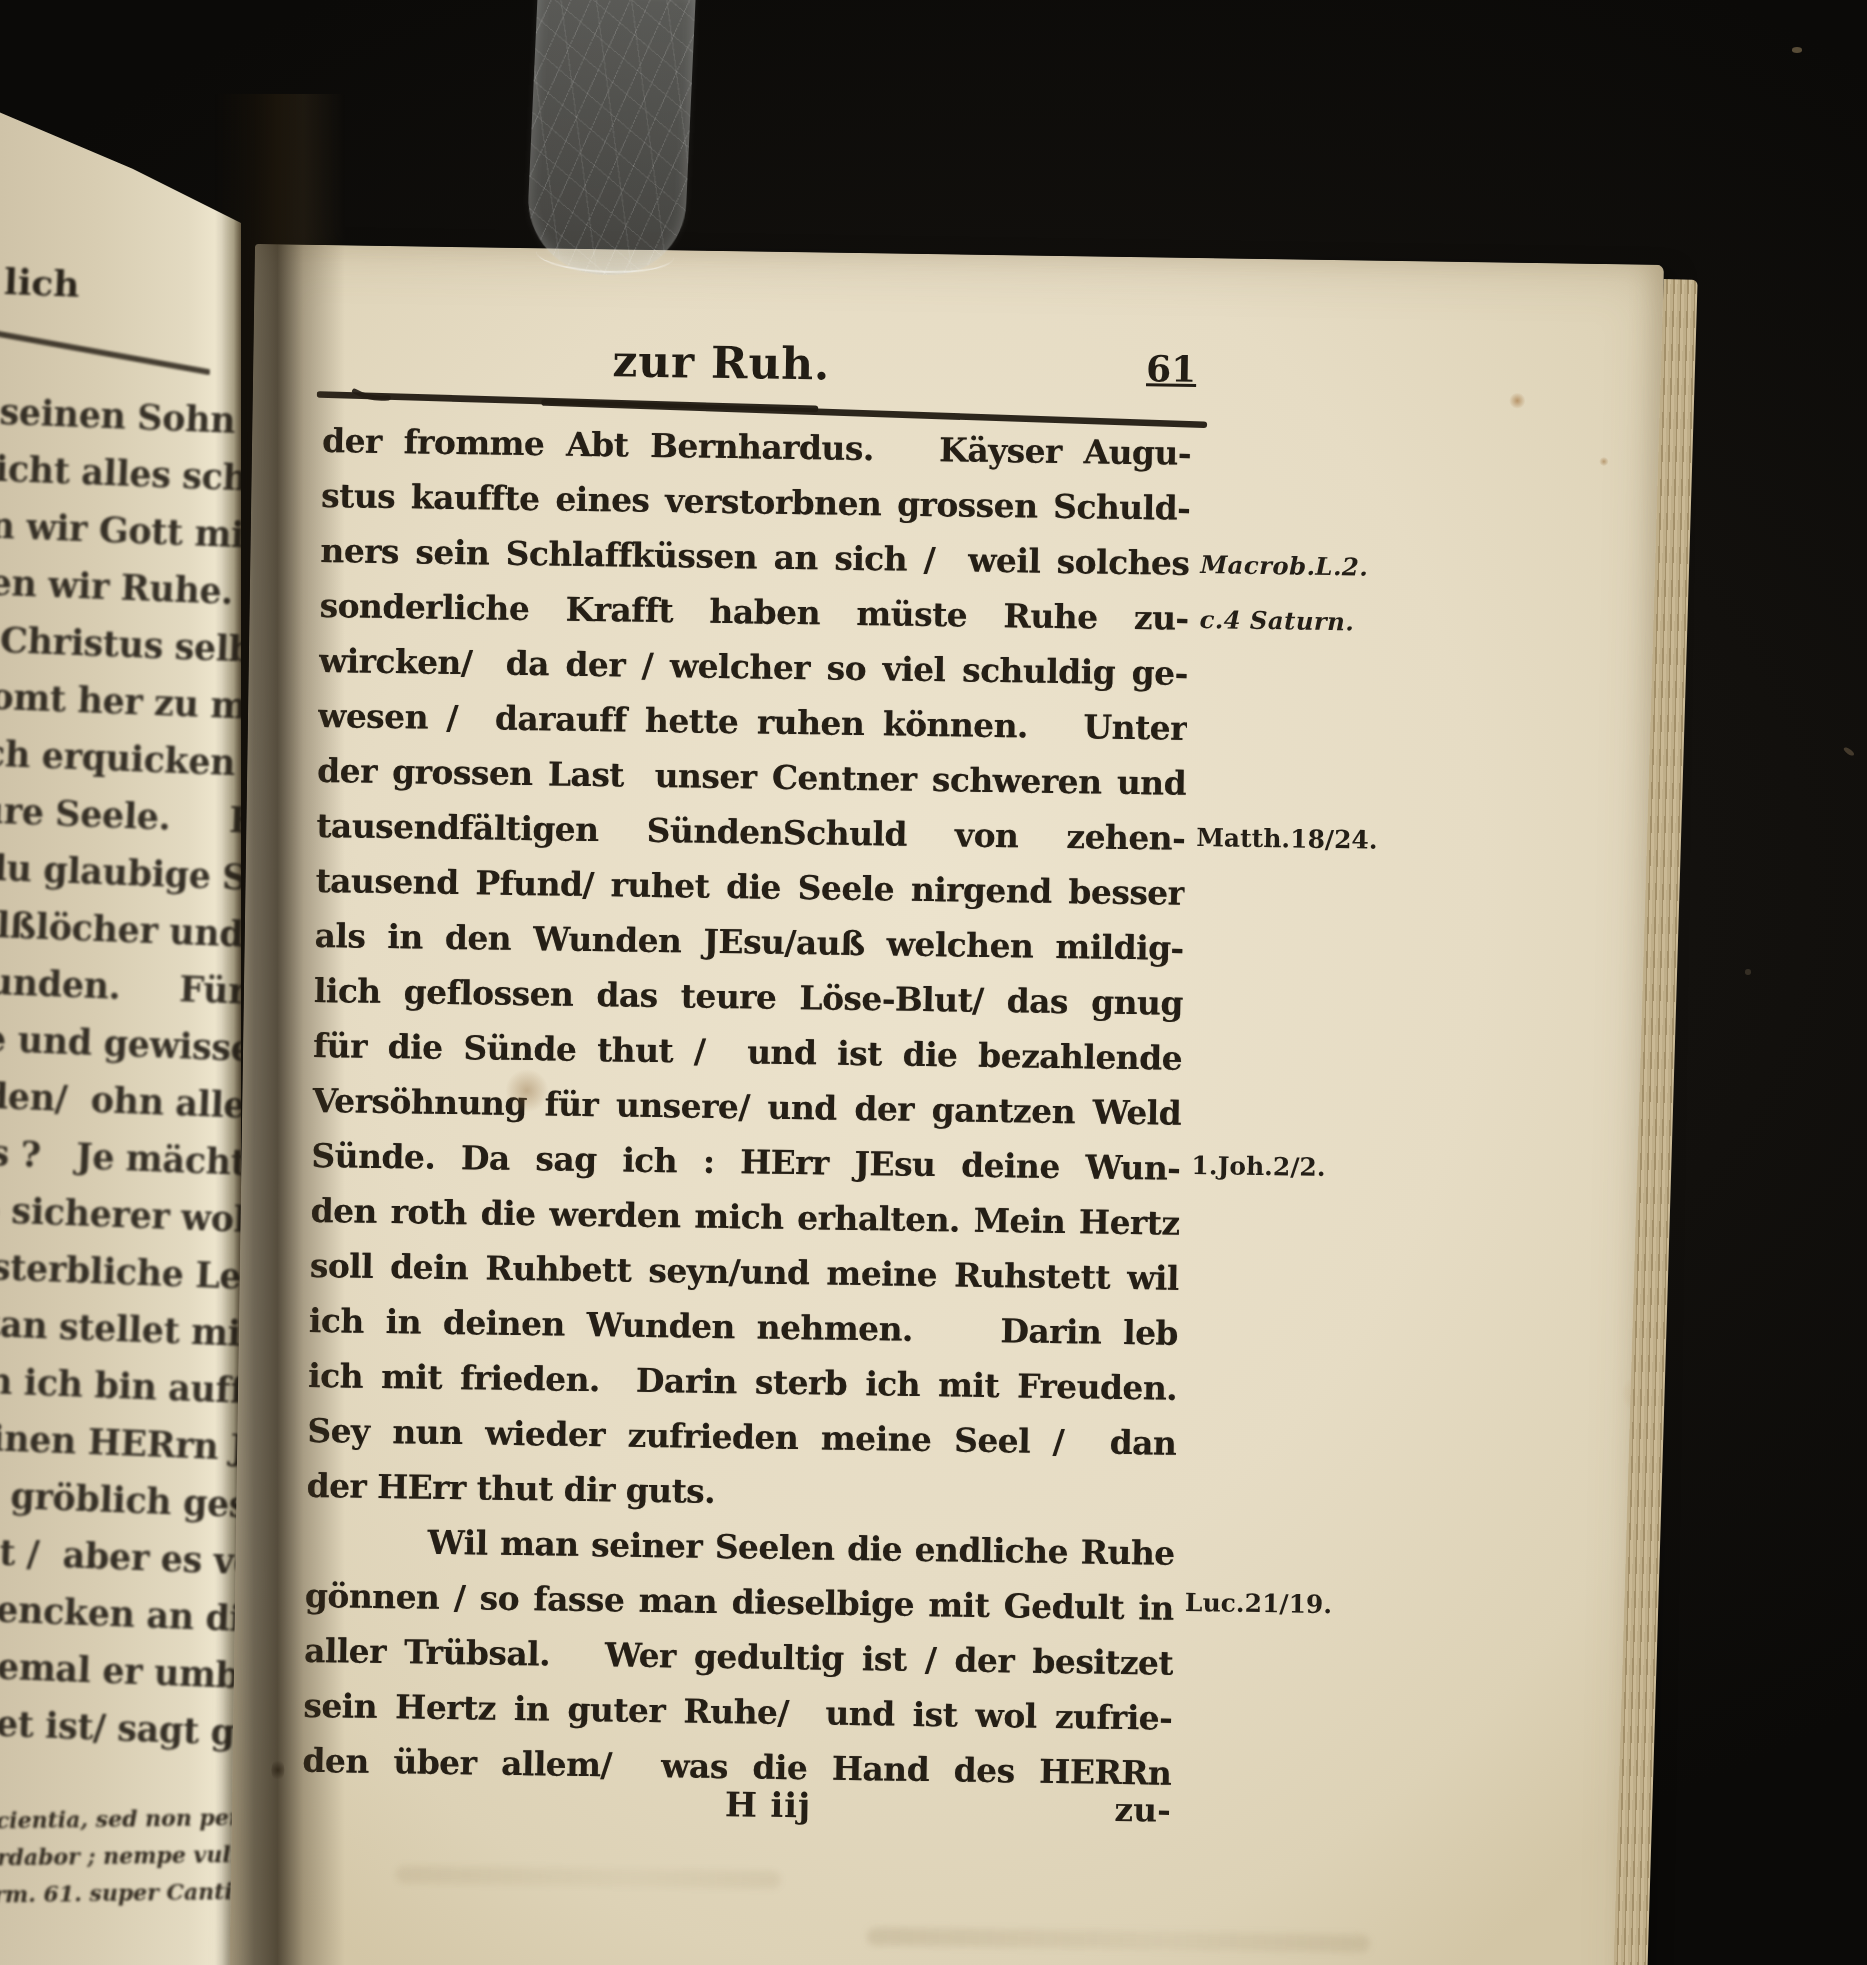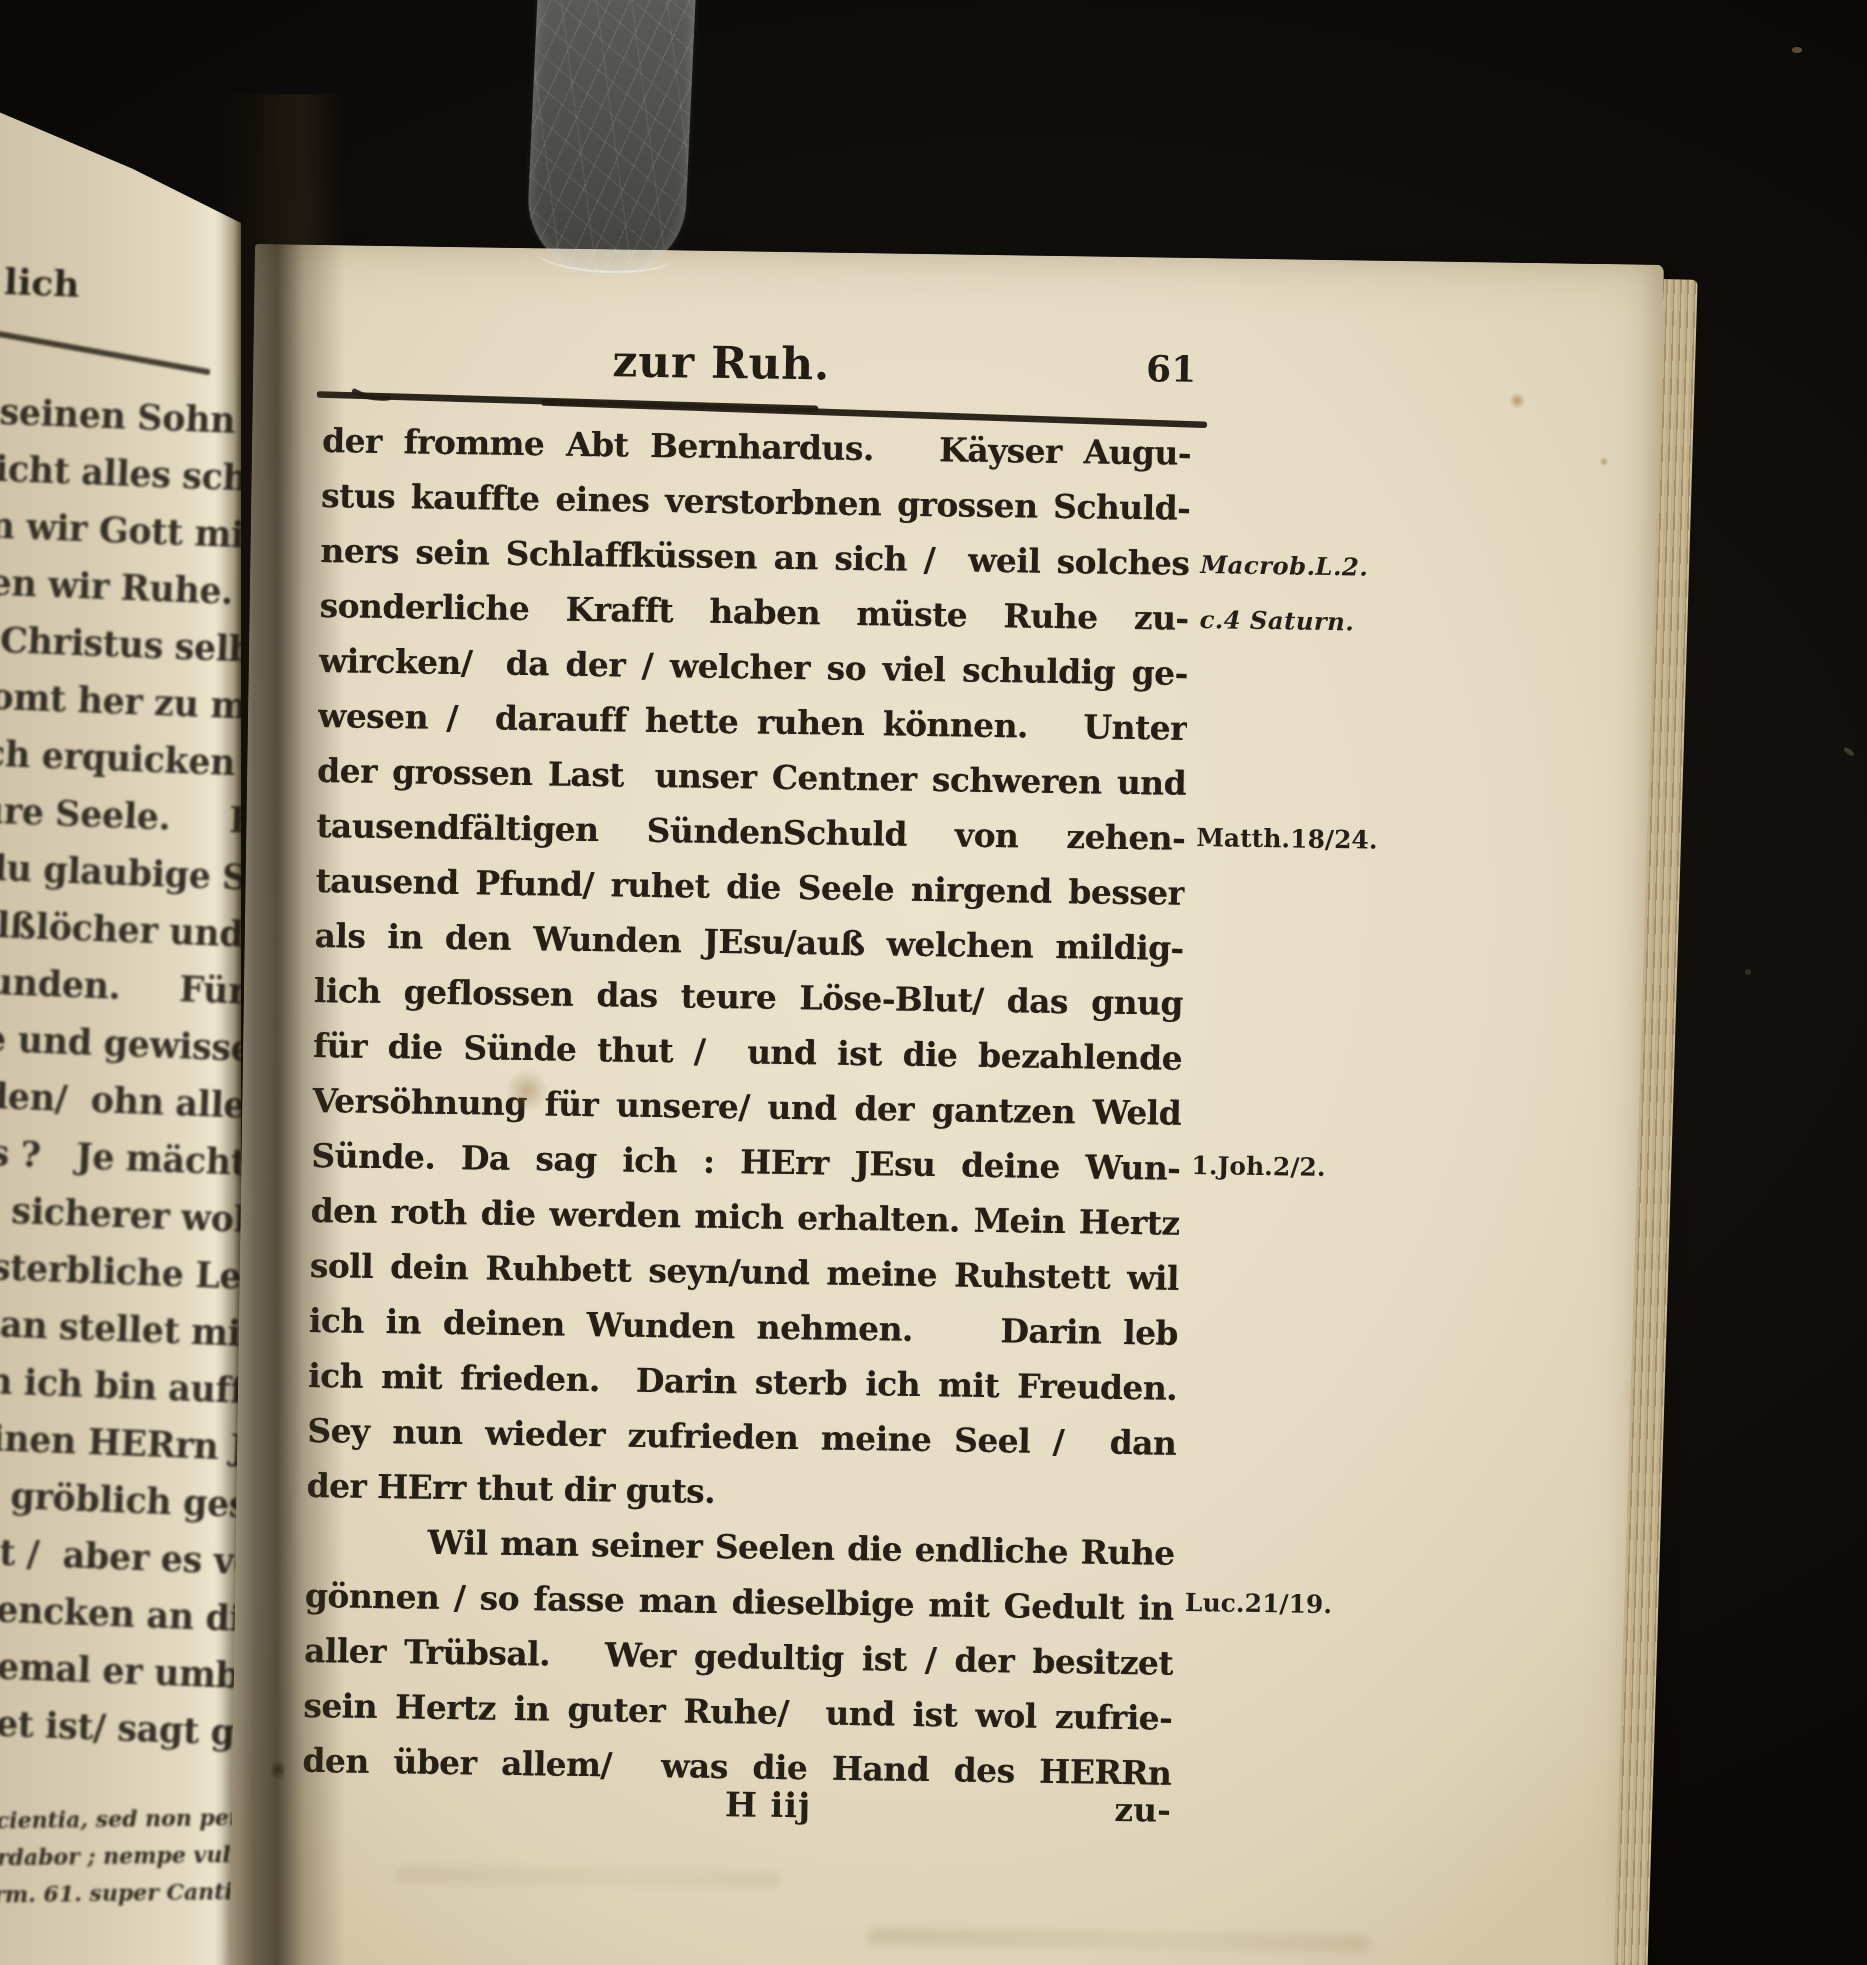--- a/index.html
+++ b/index.html
@@ -35,21 +35,21 @@
        radial-gradient(ellipse 1022px 1258px at 48% 34%, #ece3cd 0%, #e6dcc4 55%, #ddd2b6 85%, #d3c6a6 100%),
        #e4dac1;
      box-shadow:inset 0 0 55px rgba(120,98,60,.28), inset -10.2px -7px 23.6px rgba(110,90,55,.22), 7px 10.2px 23.6px rgba(0,0,0,.55);}
   
   #edge-right{position:absolute;right:-34px;top:14px;width:34px;height:1918px;z-index:3;
      transform:rotate(0.85deg);transform-origin:0 0;border-radius:0 5.5px 5.5px 0;
      background:repeating-linear-gradient(90deg,#bfae89 0 2.8px,#a3906a 2.8px 4.3px,#cab995 4.3px 7px);}
 
   #run-row{position:absolute;left:0;top:86px;width:100%;height:63px;color:#221d15;}
   #run-head{position:absolute;left:307px;width:322px;text-align:center;font-weight:700;font-size:44px;letter-spacing:0.8px;}
-  #folio{position:absolute;left:893px;top:3.9px;font-weight:700;font-size:36px;}
+  #folio{position:absolute;left:893px;top:3.9px;font-weight:700;font-size:36px;text-decoration:underline;}
   #rule{position:absolute;left:64px;top:141px;width:896px;height:35px;}
 
   #text-block{position:absolute;left:70px;top:168px;width:869px;color:#251f16;
       text-shadow:0 0 0.8px rgba(40,32,18,.45);}
   .bl{width:100%;height:55px;line-height:55px;font-weight:700;font-size:33px;letter-spacing:-0.6px;
       white-space:pre-wrap;text-align:justify;text-align-last:justify;overflow:hidden;}
   .bl.short{text-align-last:left;}
   .bl.indent{text-indent:122px;}
 
   #sig-row{position:absolute;left:70px;top:1533px;width:869px;height:59px;color:#251f16;}

